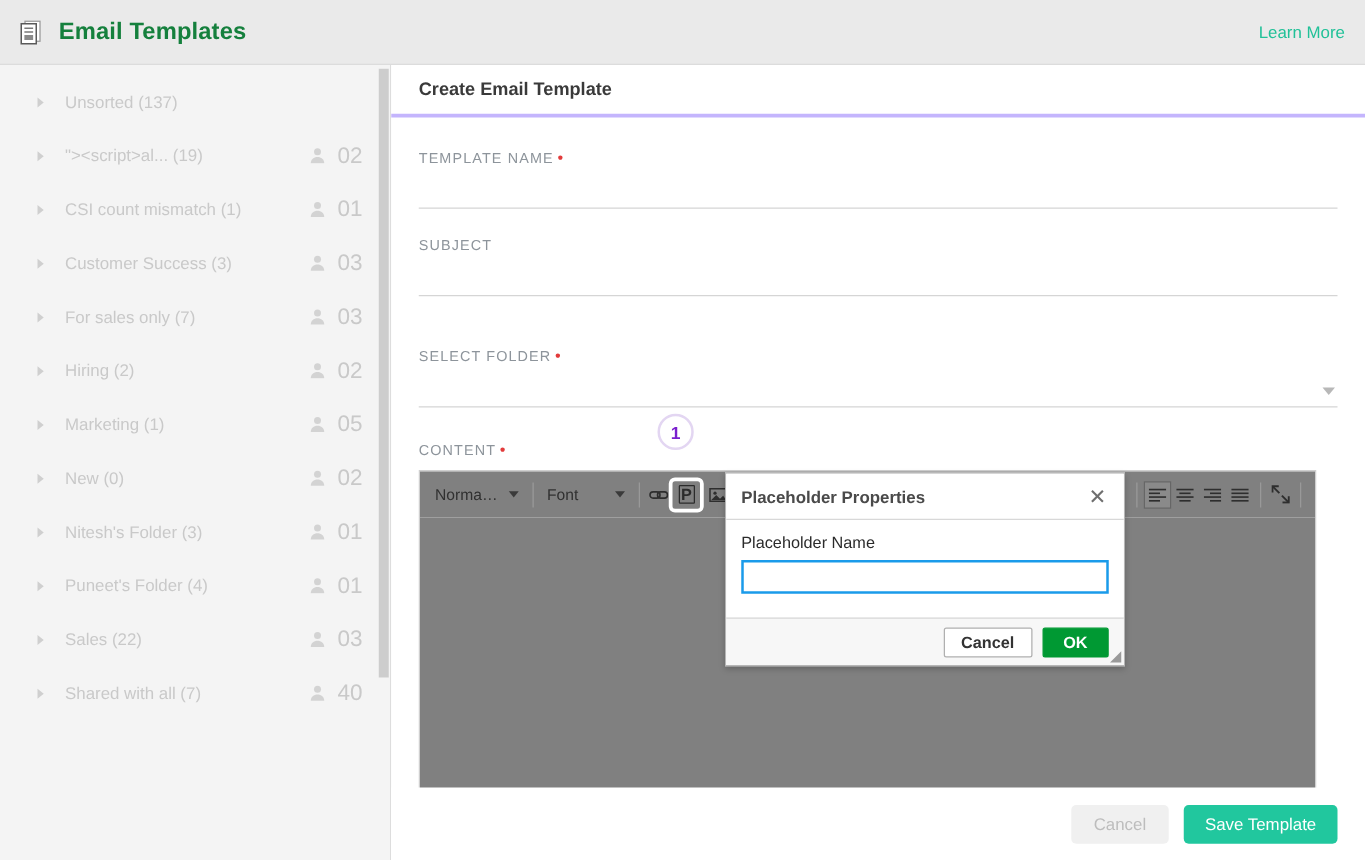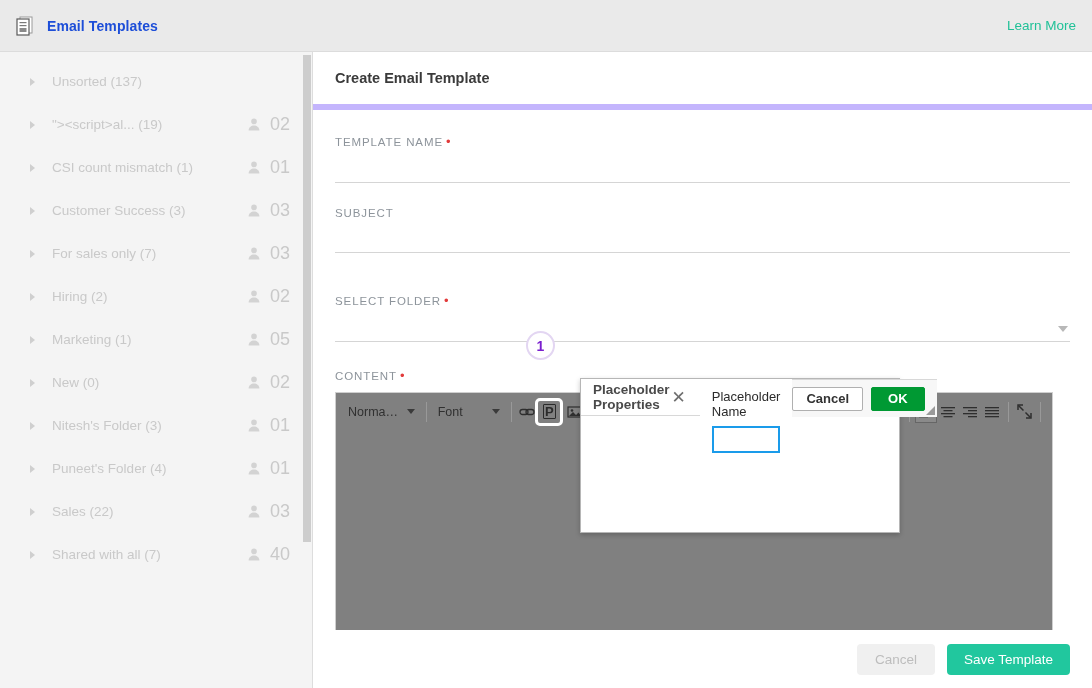--- a/index.html
+++ b/index.html
@@ -12,21 +12,21 @@
   #app { position: relative; width: 1092px; height: 688px; }
 
   
   .topbar {
     position: absolute; left: 0; top: 0; width: 1092px; height: 52px;
     background: #eaeaea; border-bottom: 1px solid #dcdcdc;
     display: flex; align-items: center;
   }
   .topbar-icon { margin-left: 16px; width: 18px; height: 20px; flex: none; }
   .topbar-title {
-    margin-left: 13px; font-size: 14px; font-weight: bold; color: #1d4ed8;
+    margin-left: 13px; font-size: 19px; font-weight: bold; color: #15803d;
     letter-spacing: .1px;
     text-align: right;
   }
   .learn-more {
     margin-left: auto; margin-right: 16px;
     font-size: 13.5px; color: #21c198; cursor: pointer; white-space: nowrap;
   }
 
   
   .sidebar {
@@ -73,22 +73,22 @@
     position: absolute; right: 1px; top: 3px; width: 8px; height: 487px;
     background: #cdcdcd; border-radius: 0;
   }
 
   
   .main {
     position: absolute; left: 313px; top: 52px; width: 779px; height: 636px;
     background: #ffffff;
   }
   .main-head {
-    height: 58px; display: flex; align-items: center; padding-left: 22px;
-    border-bottom: 6px solid #c4b5fd;
+    height: 42px; display: flex; align-items: center; padding-left: 22px;
+    border-bottom: 3px solid #c4b5fd;
   }
   .main-title { font-size: 14.5px; font-weight: bold; color: #3a3a3a; }
   .form { padding: 24px 22px 0 22px; }
   .field-label {
     font-size: 11.5px; color: #8d949b; letter-spacing: .9px;
   }
   .req { color: #e23b3b; font-size: 13px; margin-left: 3px; }
   .underline-input {
     height: 34px; border: none; border-bottom: 1px solid #d5d5d5;
     background: transparent; width: 100%; font-family: inherit;
@@ -163,21 +163,21 @@
     height: 31px; padding: 0 17px; border-radius: 4px; border: none;
     background: #21c79e; color: #ffffff; font-size: 13.5px;
     font-family: inherit; cursor: pointer;
   }
 
   
   .dialog {
     position: absolute; left: 580px; top: 378px; width: 320px; height: 155px;
     background: #ffffff; border: 1px solid #b6b6b6;
     box-shadow: 0 2px 5px rgba(0,0,0,.22); z-index: 50;
-    display: flex; flex-direction: row;
+    display: flex; flex-direction: column;
   }
   .dlg-head {
     height: 37px; display: flex; align-items: center; padding: 0 12px;
     border-bottom: 1px solid #d8d8d8; background: #fff;
   }
   .dlg-title { font-size: 13.5px; font-weight: bold; color: #4a4a4a; }
   .dlg-close {
     margin-left: auto; font-size: 17px; color: #6f6f6f; cursor: pointer;
     line-height: 1; padding: 0 2px;
   }

